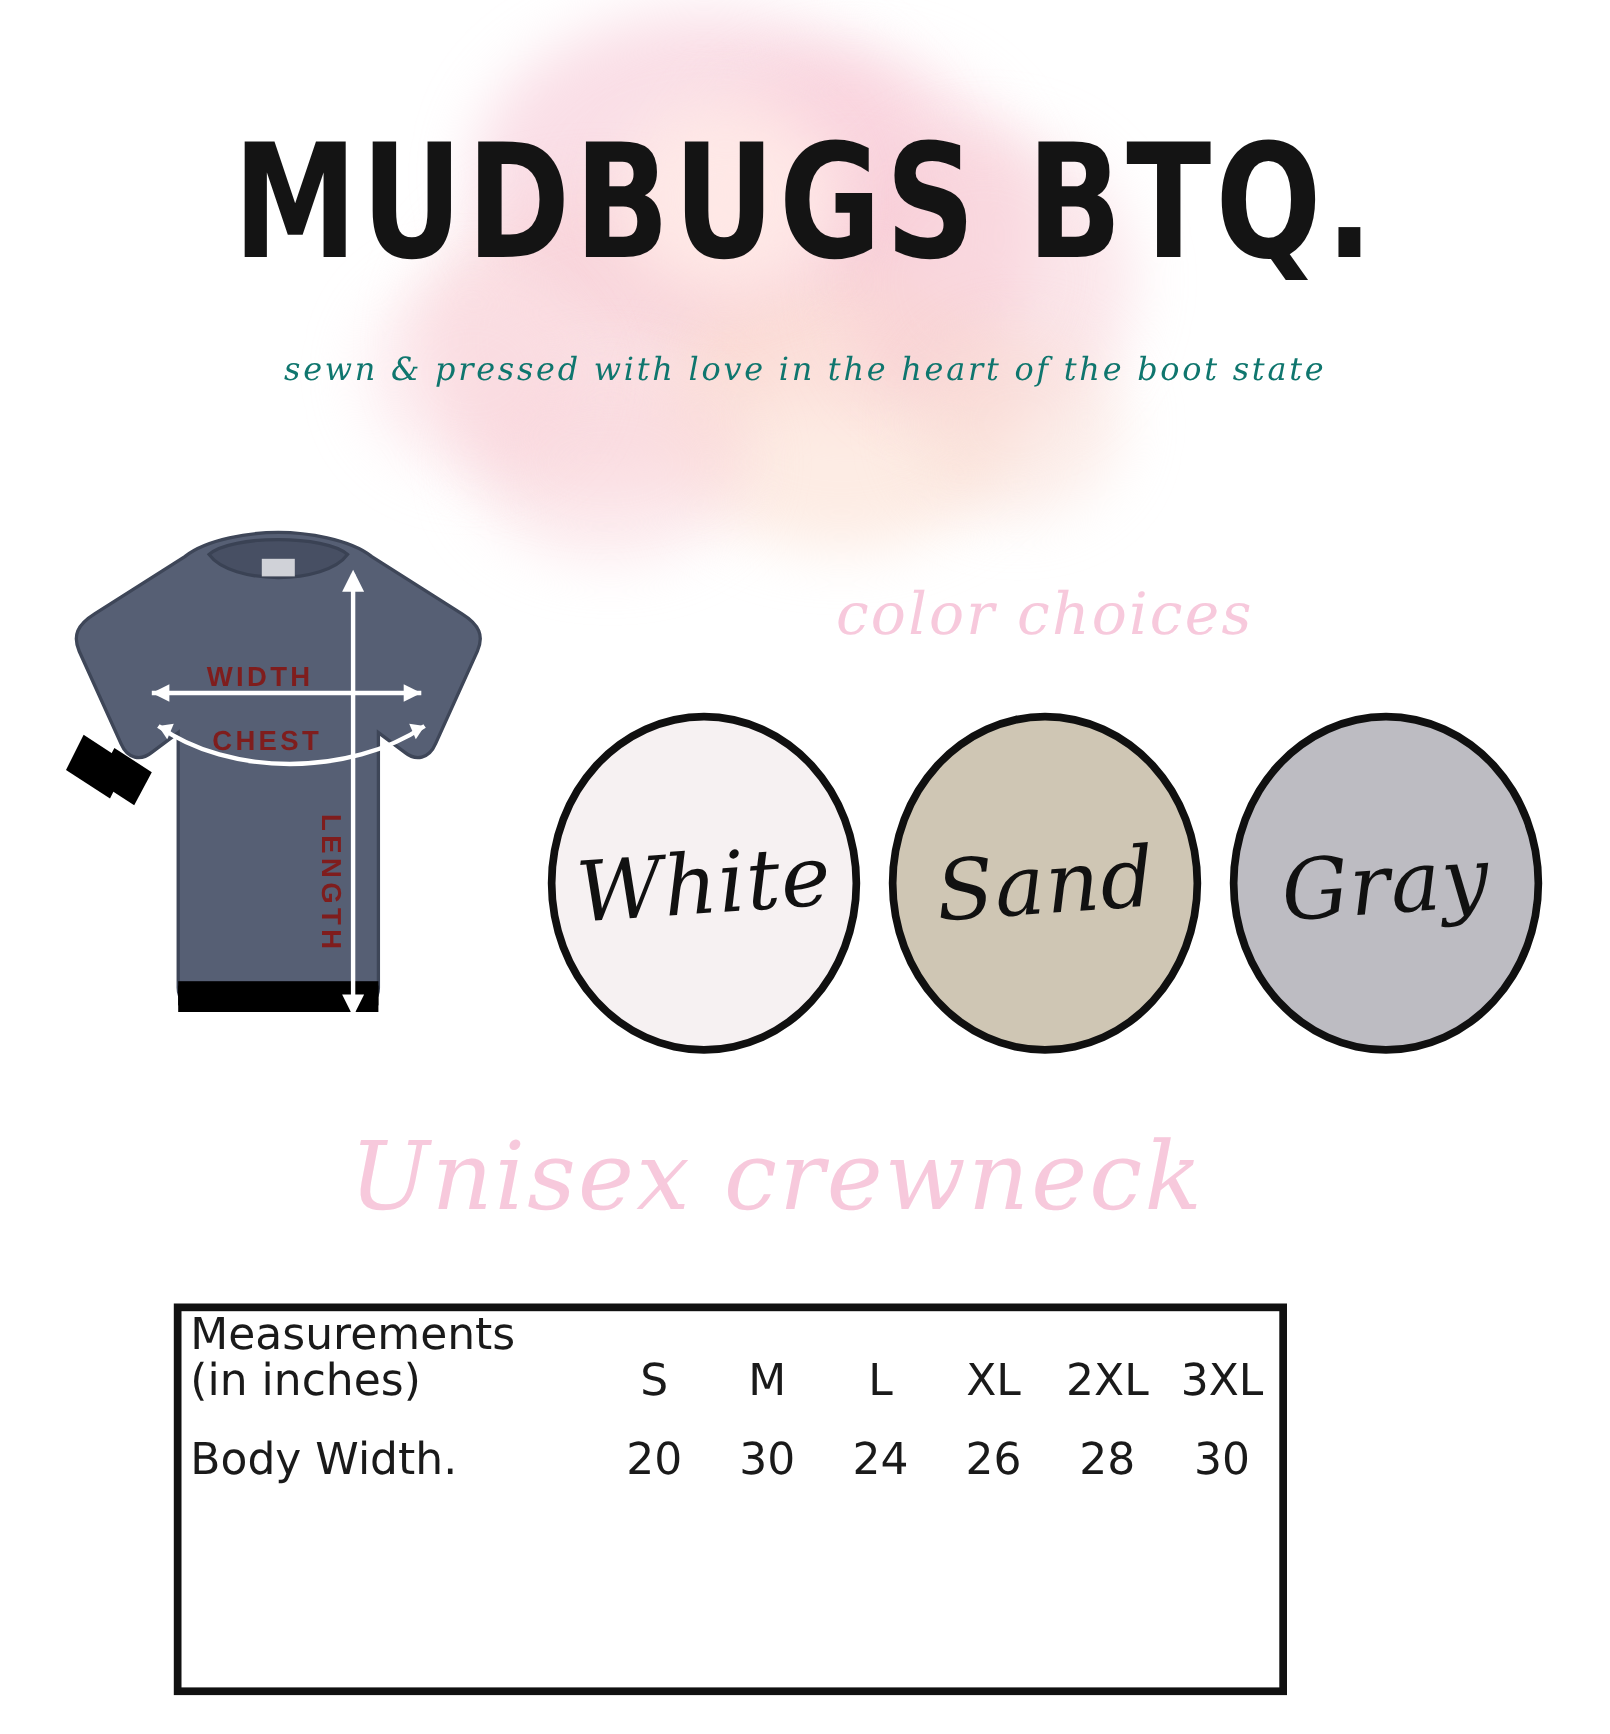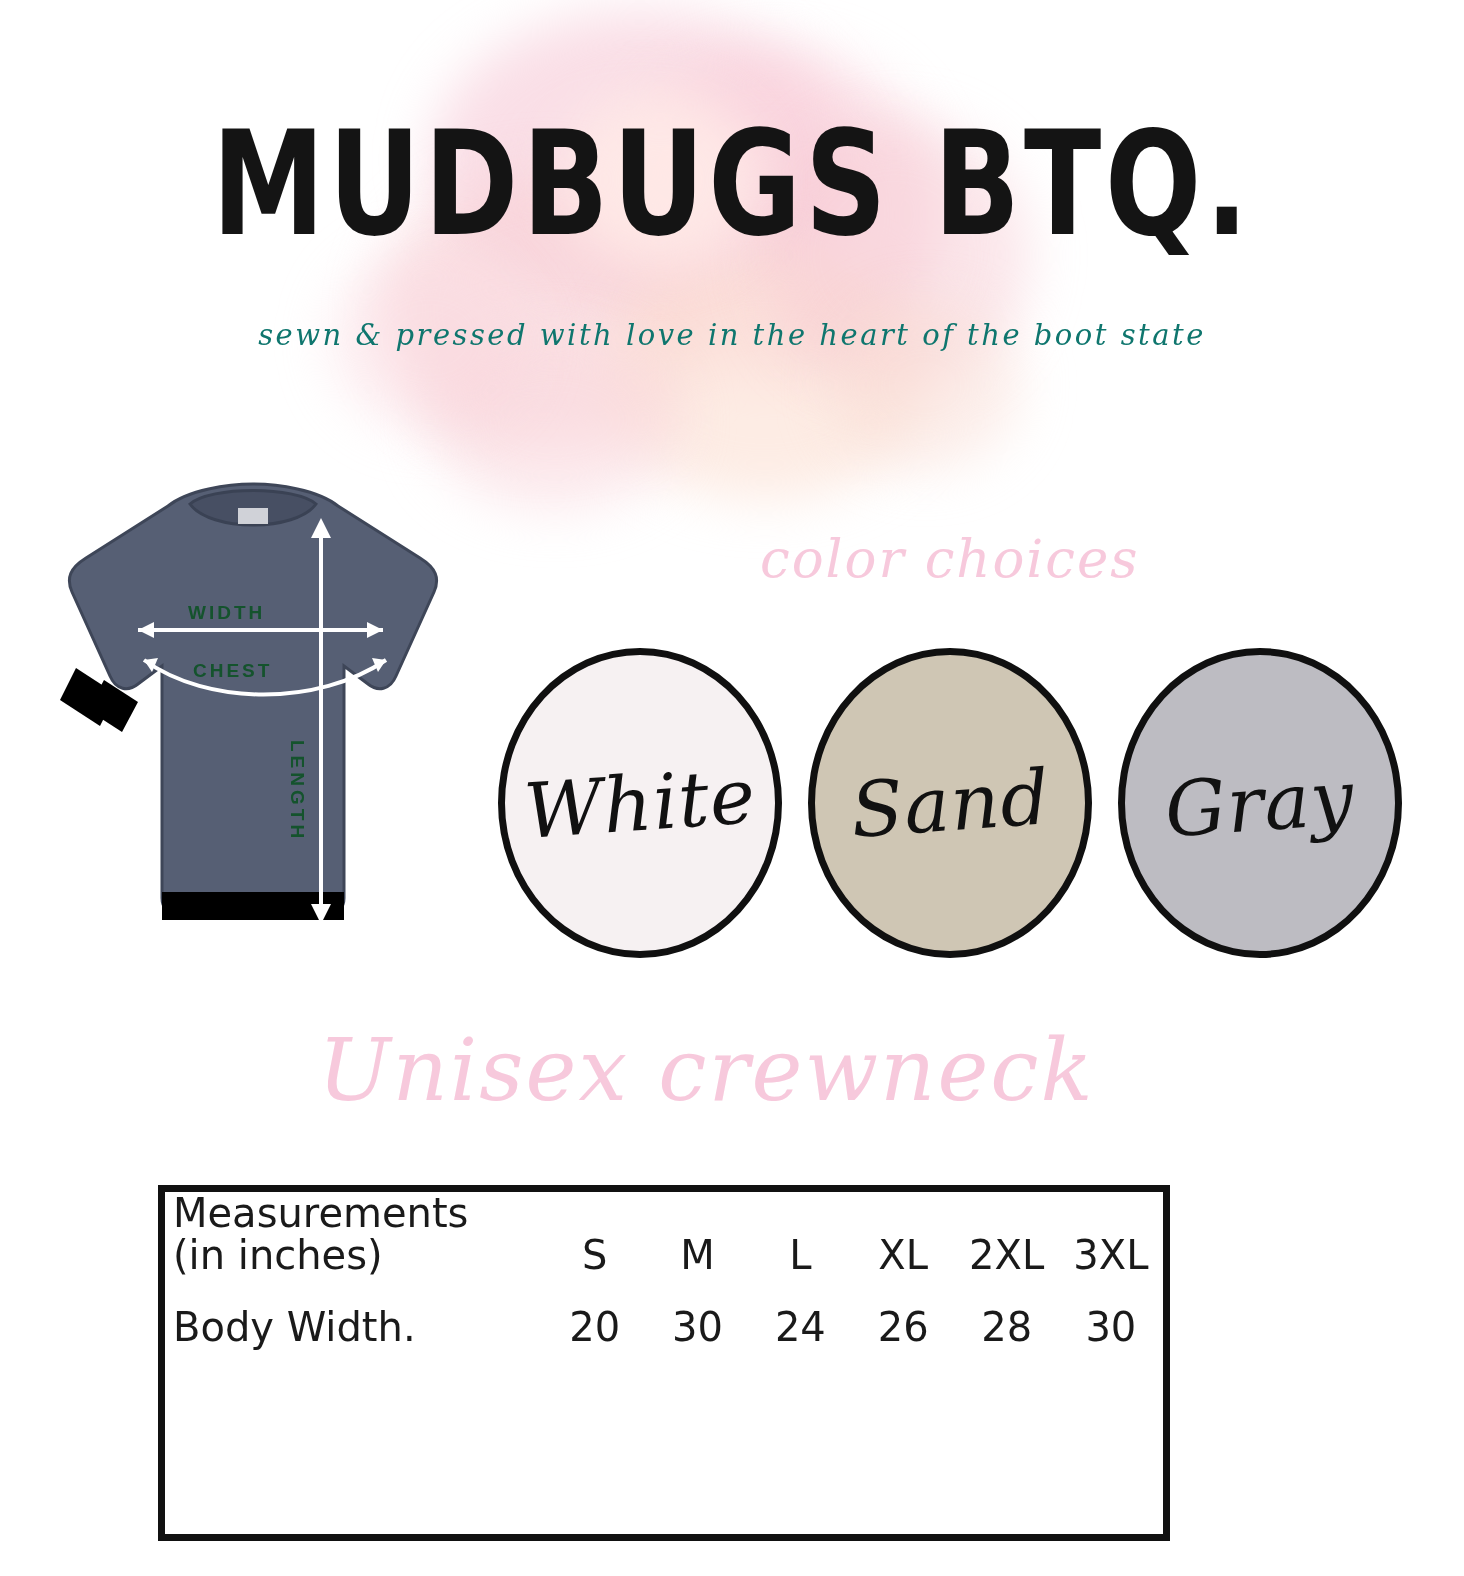--- a/index.html
+++ b/index.html
@@ -65,25 +65,25 @@
   
   .shirt-wrap {
     position: absolute;
     left: 38px;
     top: 480px;
     width: 420px;
     height: 480px;
   }
   .shirt-label {
     position: absolute;
-    color: #14532d;
+    color: #7f1d1d;
     font-family: "Liberation Sans", sans-serif;
     font-weight: 700;
     letter-spacing: 3px;
-    font-size: 19px;
+    font-size: 25px;
   }
   .lbl-width  { left: 150px; top: 122px; }
   .lbl-chest  { left: 155px; top: 180px; }
   .lbl-length {
     left: 248px; top: 260px;
     writing-mode: vertical-rl;
     letter-spacing: 4px;
   }
 
   

